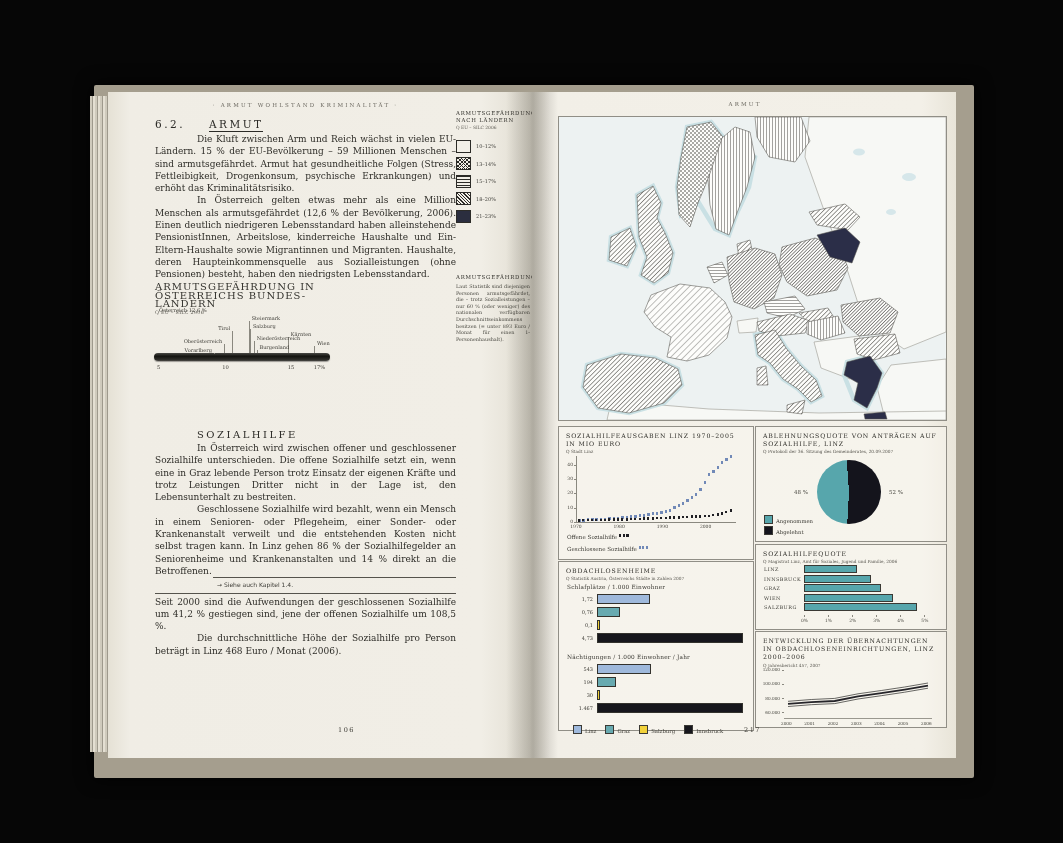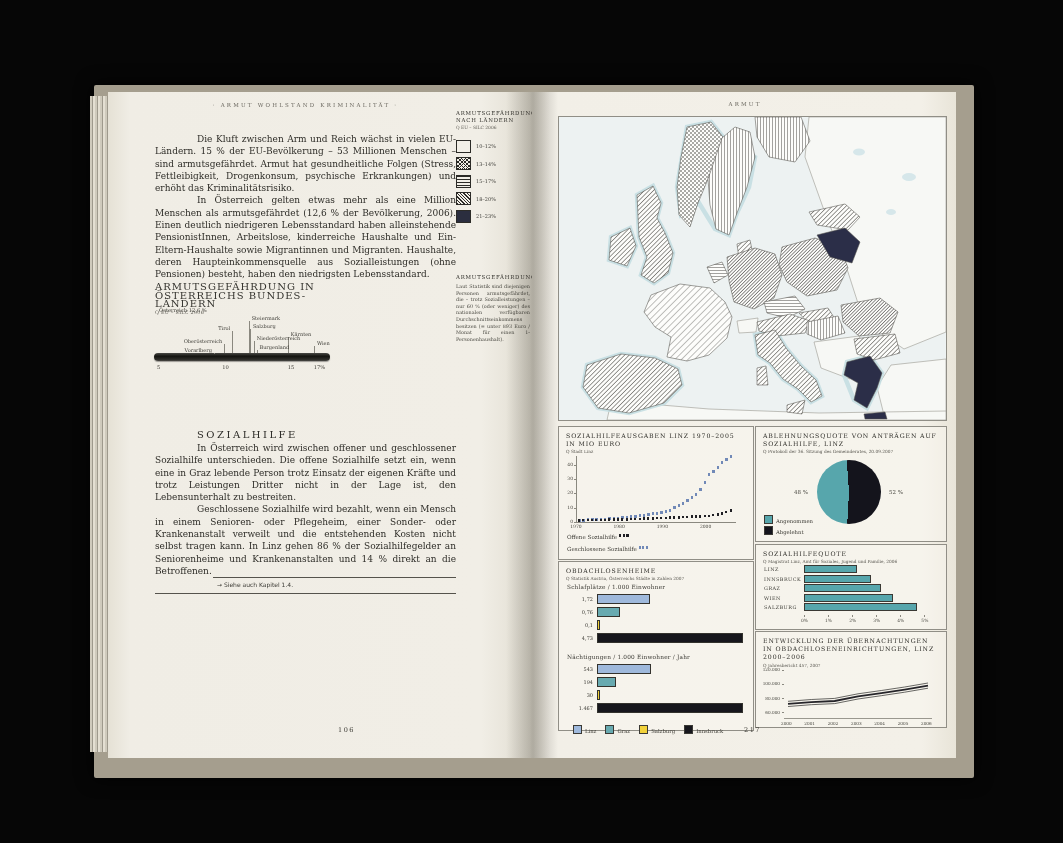--- a/index.html
+++ b/index.html
@@ -51,23 +51,27 @@
 </head>
 <body>
 
 <div id="stage">
   <div id="cover"></div>
   <div id="stack"></div>
 
   <div id="left-page" class="page">
     <div class="abs runhead" style="left:47px;top:10px;width:301px;text-align:center;">· ARMUT WOHLSTAND KRIMINALITÄT ·</div>
 
+    <div class="abs" style="left:47px;top:26px;width:301px;">
+      <h3 class="sec"><span>6.2.</span>
+      <span style="margin-left:18px;border-bottom:.8px solid #2b2a26;padding-bottom:1px;">ARMUT</span></h3>
+    </div>
 
     <div class="abs col body-t" style="top:41px;">
-      <p>Die Kluft zwischen Arm und Reich wächst in vielen EU-Ländern. 15 % der EU-Bevölkerung – 53 Millionen Menschen – sind armutsgefährdet. Armut hat gesundheitliche Folgen (Stress, Fettleibigkeit, Drogenkonsum, psychische Erkrankungen) und erhöht das Kriminalitätsrisiko.</p>
+      <p>Die Kluft zwischen Arm und Reich wächst in vielen EU-Ländern. 15 % der EU-Bevölkerung – 59 Millionen Menschen – sind armutsgefährdet. Armut hat gesundheitliche Folgen (Stress, Fettleibigkeit, Drogenkonsum, psychische Erkrankungen) und erhöht das Kriminalitätsrisiko.</p>
       <p>In Österreich gelten etwas mehr als eine Million Menschen als armutsgefährdet (12,6 % der Bevölkerung, 2006). Einen deutlich niedrigeren Lebensstandard haben alleinstehende PensionistInnen, Arbeitslose, kinderreiche Haushalte und Ein-Eltern-Haushalte sowie Migrantinnen und Migranten. Haushalte, deren Haupteinkommensquelle aus Sozialleistungen (ohne Pensionen) besteht, haben den niedrigsten Lebensstandard.</p>
     </div>
 
     <div class="abs" style="left:47px;top:191px;width:301px;">
       <div class="chtitle" style="width:185px;">ARMUTSGEFÄHRDUNG IN ÖSTERREICHS BUNDES-LÄNDERN</div>
       <div class="chsrc">Q EU – SILC 2006</div>
       <div id="bl-plot" class="abs" style="left:4px;top:26px;width:230px;height:70px;">
         <div id="bl-bar" style="left:-5px;top:44px;width:176px;"></div>
       <div style="position: absolute; left: 0px; top: -2px; font-size: 5.2px; color: rgb(60, 59, 53);">Österreich 12,6 %</div>
           <div style="position: absolute; top: 6px; font-size: 5px; white-space: nowrap; color: rgb(60, 59, 53); left: 92.6452px;">Steiermark</div>
@@ -96,20 +100,22 @@
     </div>
 
     <div class="abs col" style="top:337px;">
       <div style="text-indent:42px;font-size:10px;letter-spacing:2.5px;">SOZIALHILFE</div>
       <div class="body-t" style="margin-top:2px;">
         <p>In Österreich wird zwischen offener und geschlossener Sozialhilfe unterschieden. Die offene Sozialhilfe setzt ein, wenn eine in Graz lebende Person trotz Einsatz der eigenen Kräfte und trotz Leistungen Dritter nicht in der Lage ist, den Lebensunterhalt zu bestreiten.</p>
         <p>Geschlossene Sozialhilfe wird bezahlt, wenn ein Mensch in einem Senioren- oder Pflegeheim, einer Sonder- oder Krankenanstalt verweilt und die entstehenden Kosten nicht selbst tragen kann. In Linz gehen 86 % der Sozialhilfegelder an Seniorenheime und Krankenanstalten und 14 % direkt an die Betroffenen.</p>
         <div class="rule"></div>
         <div class="note-sm" style="margin:1px 0 1px 62px;">→ Siehe auch Kapitel 1.4.</div>
         <div class="rule" style="margin-left:0;"></div>
+        <p class="noind" style="margin-top:2px;">Seit 2000 sind die Aufwendungen der geschlossenen Sozialhilfe um 41,2 % gestiegen sind, jene der offenen Sozialhilfe um 108,5 %.</p>
+        <p>Die durchschnittliche Höhe der Sozialhilfe pro Person beträgt in Linz 468 Euro / Monat (2006).</p>
       </div>
     </div>
 
     <div class="margin-col" style="top:18px;">
       <div class="mtitle">ARMUTSGEFÄHRDUNG NACH LÄNDERN</div>
       <div class="msrc">Q EU – SILC 2006</div>
       <div style="height:5px;"></div>
       <div class="legrow">
           <span class="sw"></span>
           <span>10–12%</span>

